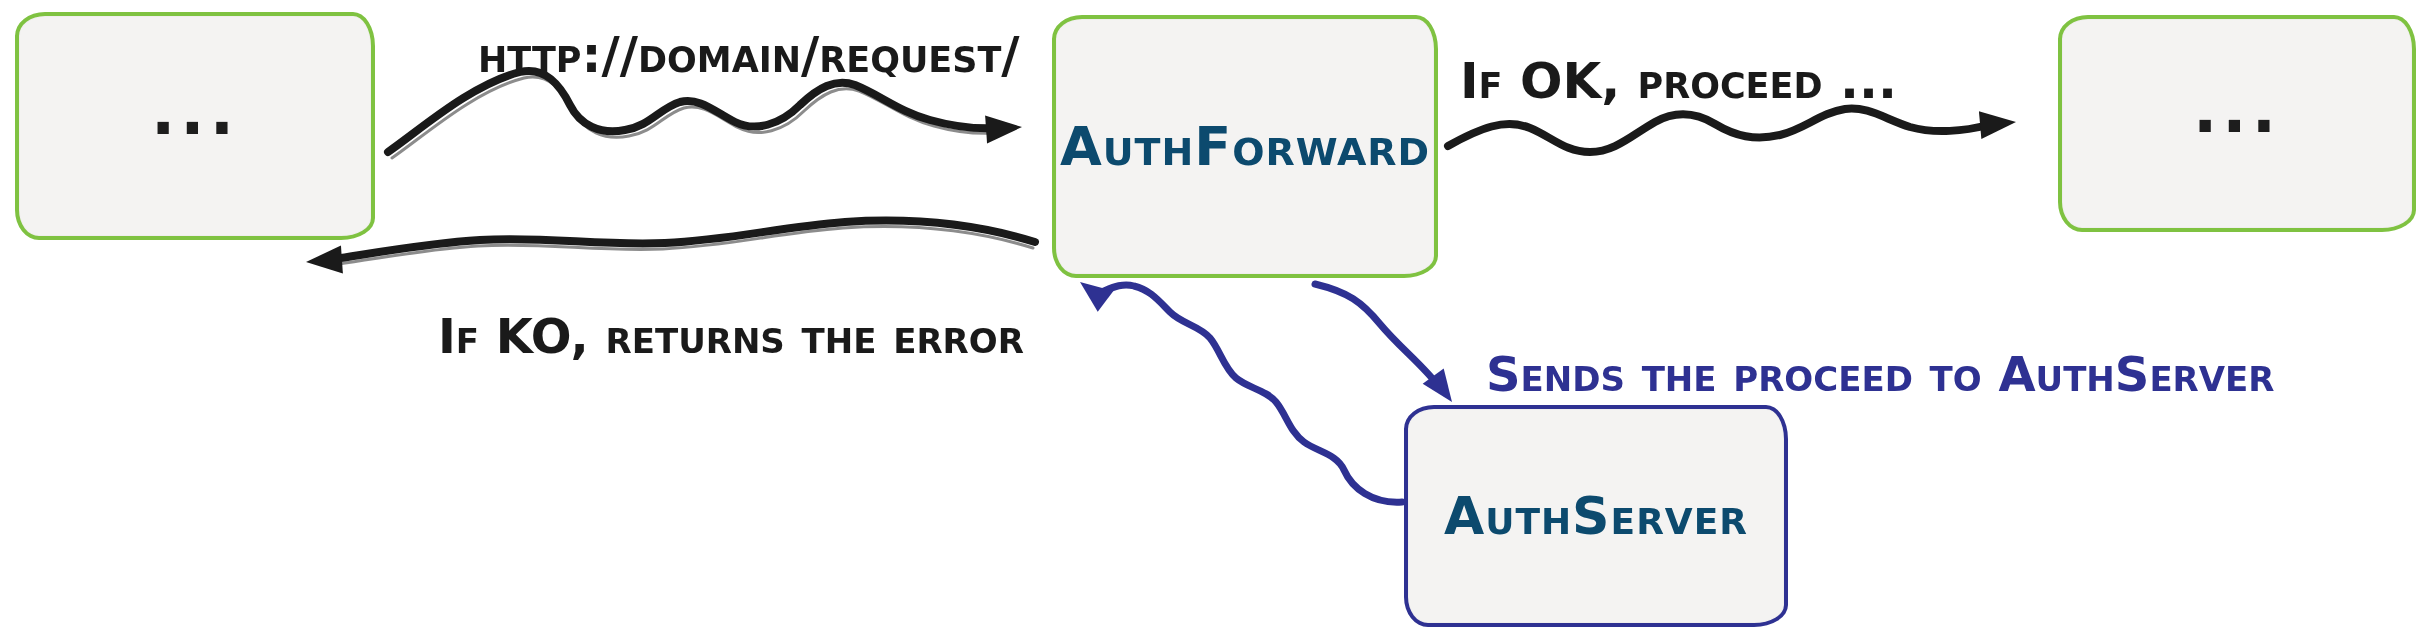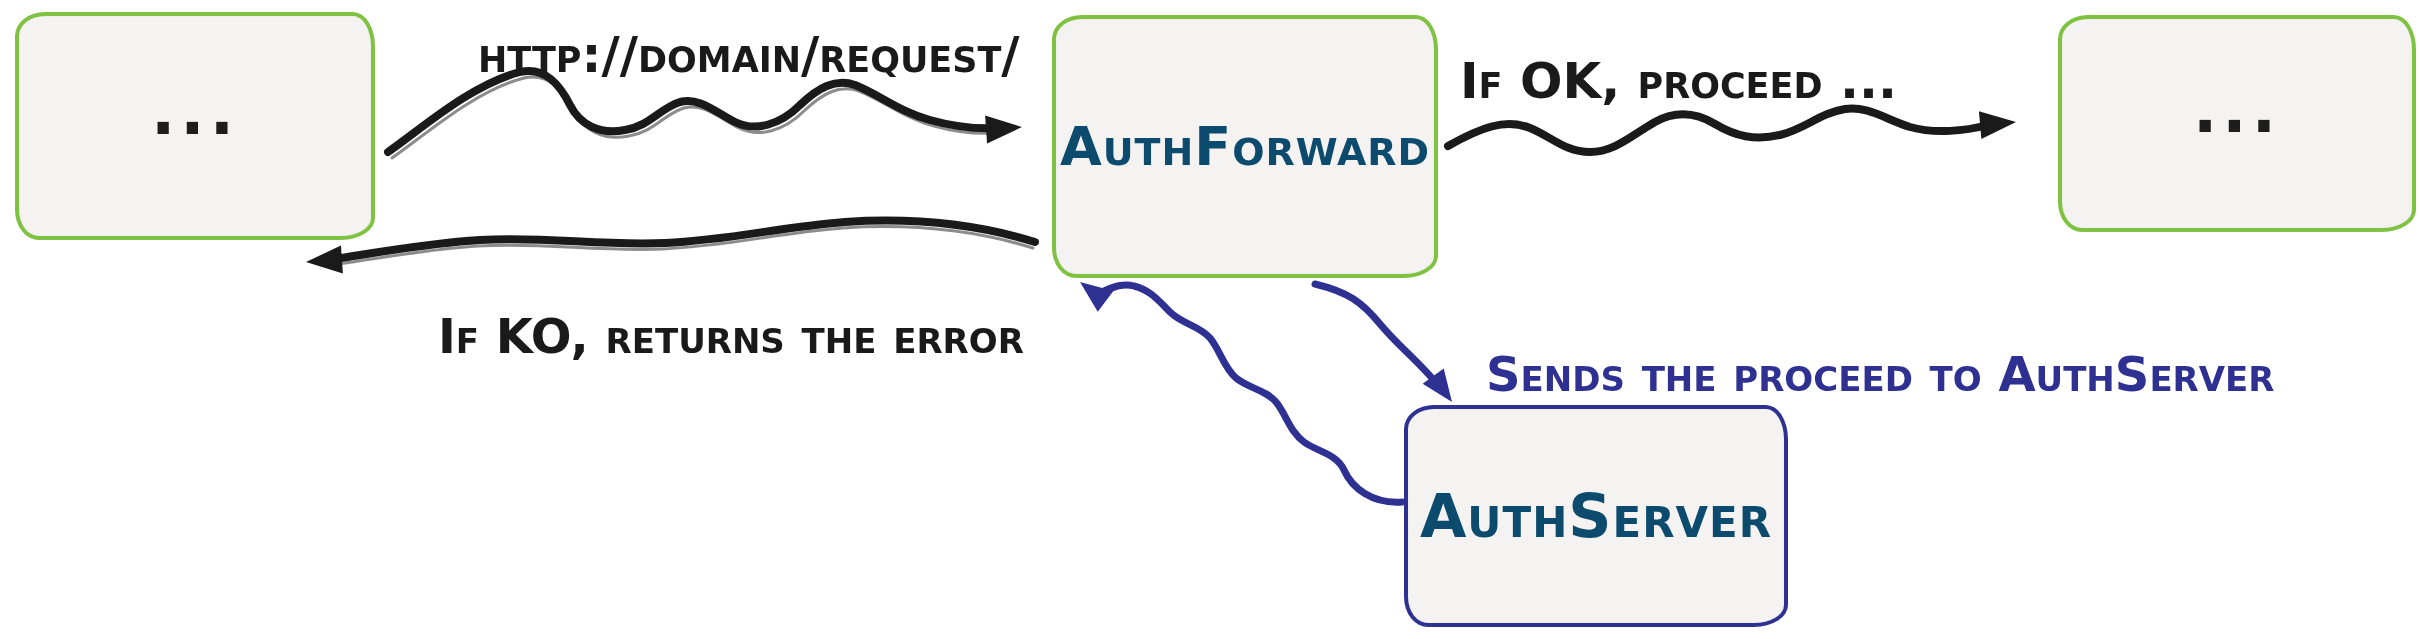--- a/index.html
+++ b/index.html
@@ -112,21 +112,21 @@
 
   <div class="node" style="left:1052px; top:15px; width:386px; height:263px;">
     <span class="node-label" style="font-size:54px;">AuthForward</span>
   </div>
 
   <div class="node" style="left:2058px; top:15px; width:358px; height:217px;">
     <span class="dots">...</span>
   </div>
 
   <div class="node blue-border" style="left:1404px; top:405px; width:384px; height:222px;">
-    <span class="node-label" style="font-size:60px;">AuthServer</span>
+    <span class="node-label" style="font-size:52px;">AuthServer</span>
   </div>
 
   <div class="edge-label" style="left:478px; top:26px; font-size:50px;text-align:center;">http://domain/request/</div>
 
   <div class="edge-label" style="left:1460px; top:52px; font-size:50px;">If OK, proceed ...</div>
 
   <div class="edge-label" style="left:438px; top:280px; font-size:48px;margin-top:28px;">If KO, returns the error</div>
 
   <div class="edge-label blue" style="left:1486px; top:346px; font-size:48px;">Sends the proceed to AuthServer</div>
 

